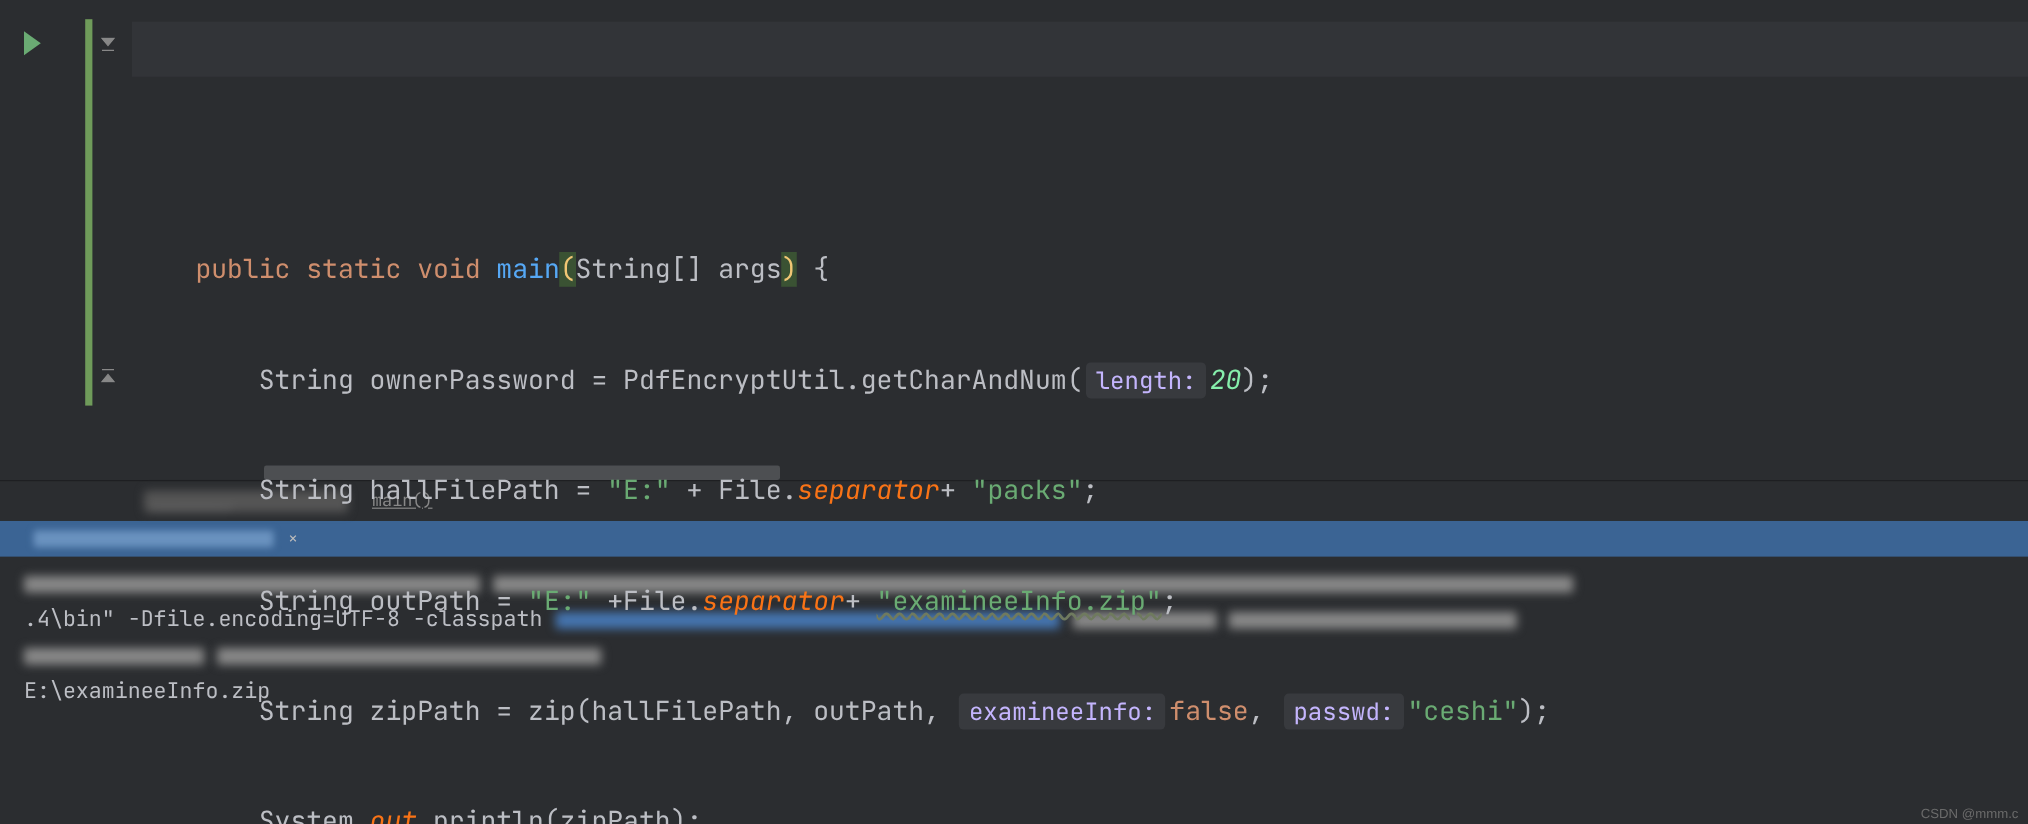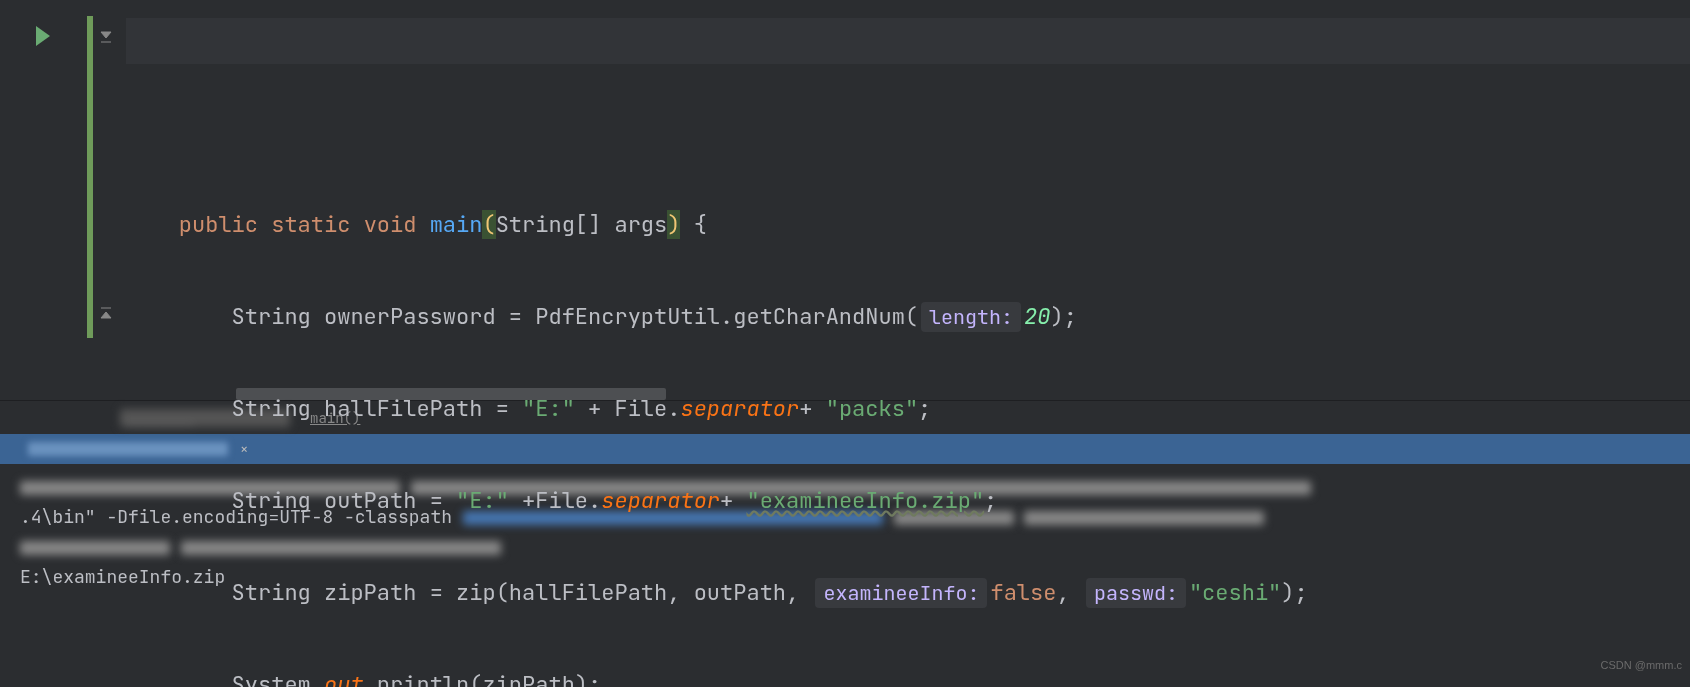--- a/index.html
+++ b/index.html
@@ -11,21 +11,20 @@
     width: 1690px;
     height: 687px;
     overflow: hidden;
     position: relative;
   }
   .editor-area {
     display: flex;
     height: 400px;
     background: #2b2d30;
     position: relative;
-    margin-left: 16px;
   }
   .gutter {
     width: 110px;
     background: #2b2d30;
     position: relative;
     flex-shrink: 0;
   }
   .gutter-run {
     position: absolute;
     left: 20px;
@@ -167,21 +166,21 @@
     display: inline-block;
     filter: blur(4px);
     background: #4575b0;
     height: 14px;
     border-radius: 2px;
     vertical-align: middle;
   }
   .watermark {
     position: absolute;
     right: 8px;
-    bottom: 16px;
+    bottom: 2px;
     font-size: 11px;
     color: #6b6b6b;
     font-family: sans-serif;
   }
 </style>
 </head>
 <body>
 
 <div class="editor-area">
   <div class="gutter">

